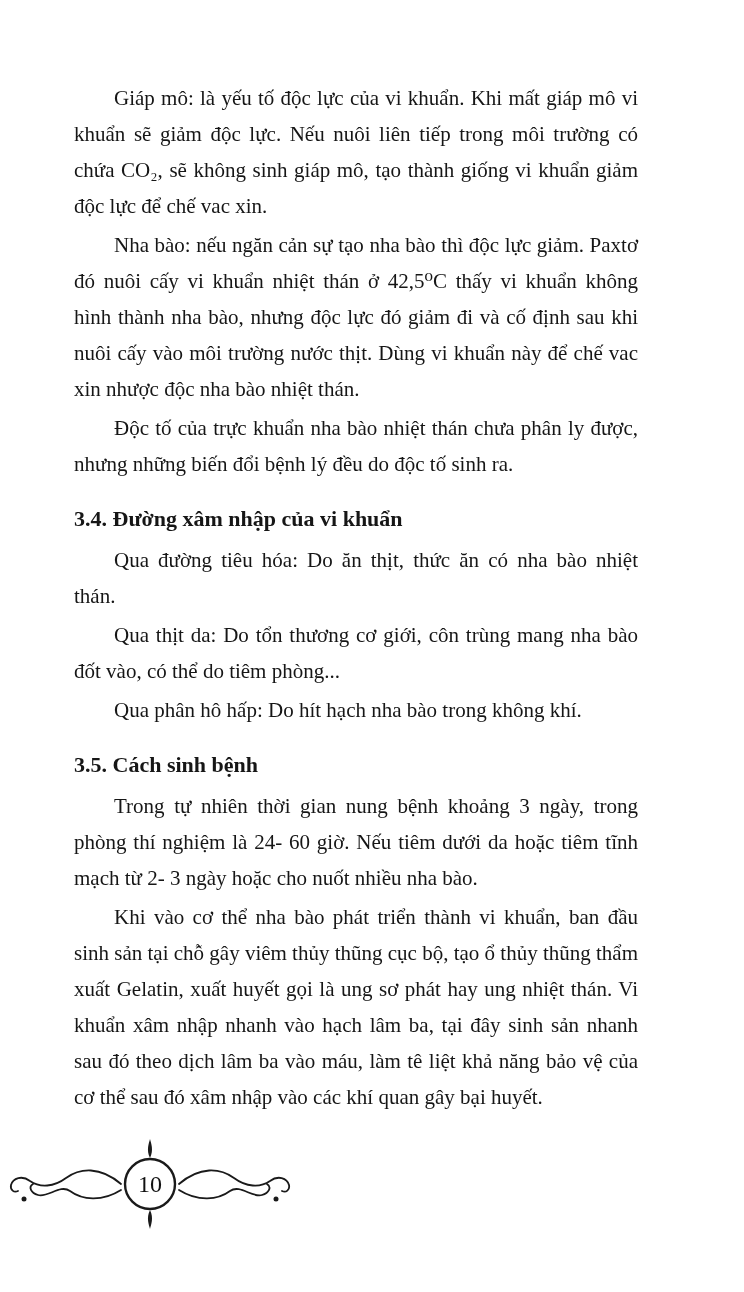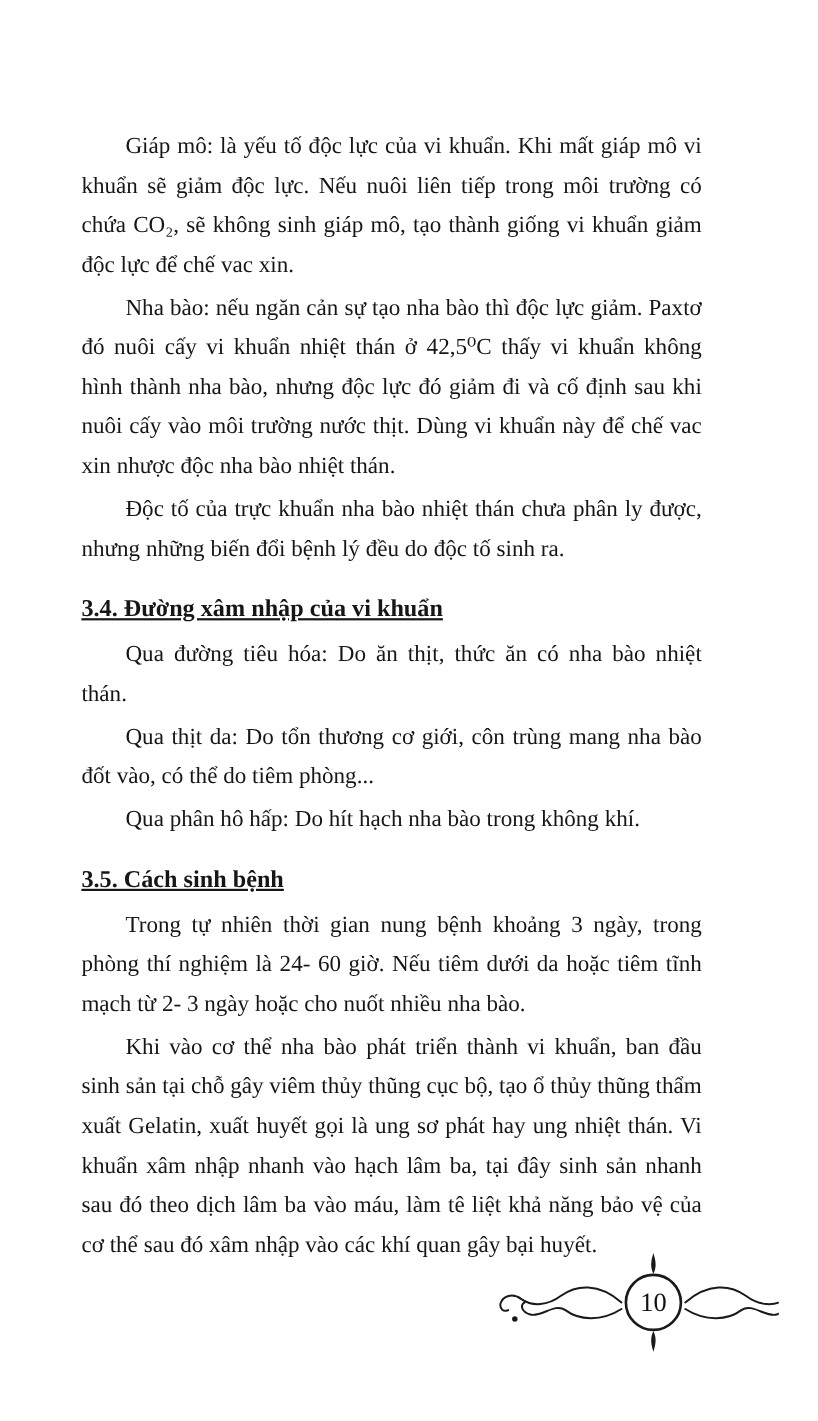--- a/index.html
+++ b/index.html
@@ -9,46 +9,45 @@
   }
   .page {
     position: relative;
     width: 708px;
     height: 1292px;
     background: #ffffff;
     overflow: hidden;
     font-family: "Liberation Serif", "DejaVu Serif", serif;
     color: #161616;
     box-sizing: border-box;
-    padding: 114px 70px 0 74px;
+    padding: 80px 70px 0 74px;
     border-radius: 10px;
   }
   .para {
     margin: 0 0 3px 0;
     font-size: 21px;
     line-height: 36px;
     text-align: justify;
     text-indent: 40px;
   }
   .heading {
     margin: 19px 0 5px 0;
     font-size: 22px;
     line-height: 36px;
     font-weight: bold;
     text-indent: 0;
-    text-decoration: underline;
   }
   .route-label {
   }
   .footer {
     position: absolute;
     left: 0;
     top: 1138px;
     width: 744px;
-    text-align: right;
+    text-align: left;
   }
   .ornament {
     display: inline-block;
   }
   .ornament text {
     font-family: "Liberation Serif", "DejaVu Serif", serif;
   }
 </style>
 </head>
 <body>

